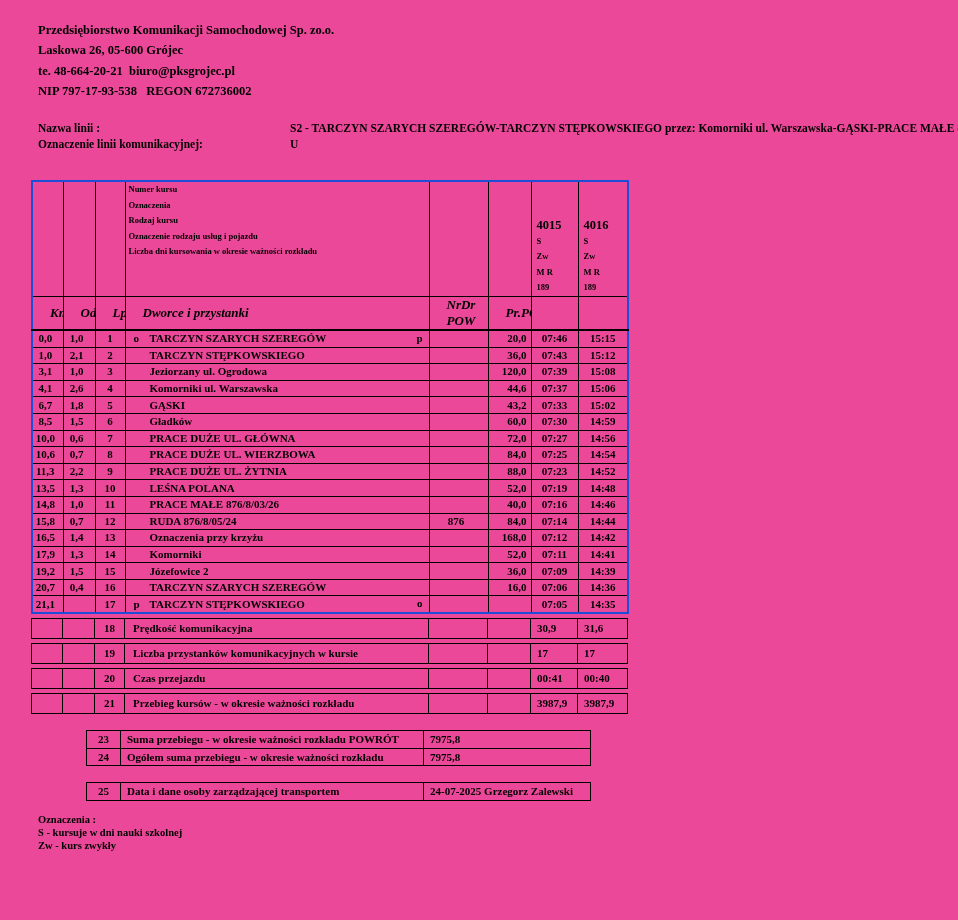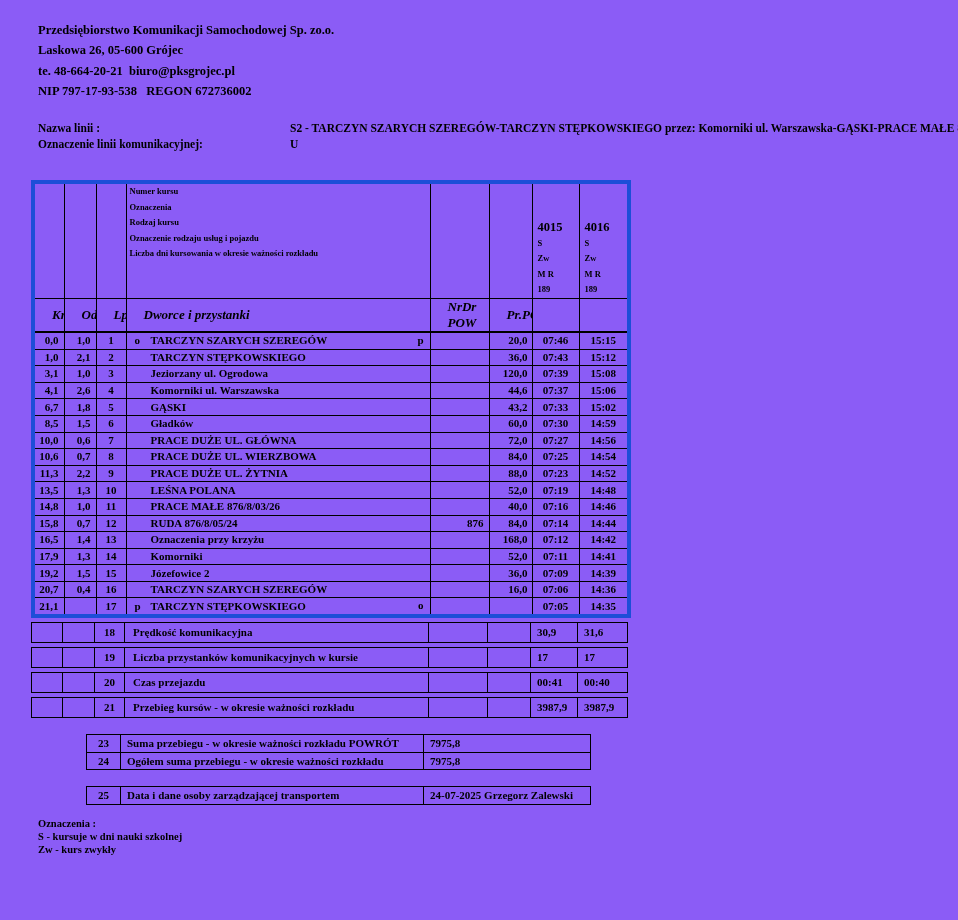--- a/index.html
+++ b/index.html
@@ -1,45 +1,45 @@
 <!DOCTYPE html>
 <html><head>
 <meta charset="utf-8">
 <style>
   html,body{margin:0;padding:0;background:#fff;}
   .page{
-    position:relative;width:958px;height:920px;background:#8b5cf6;
+    position:relative;width:958px;height:920px;background:#ec4899;
     font-family:"Liberation Serif","DejaVu Serif",serif;font-weight:bold;color:#000;
     overflow:hidden;
   }
   
   .company{position:absolute;left:38px;top:20px;font-size:12.5px;}
   .company div{line-height:20.4px;white-space:pre;}
   
   .line-info{position:absolute;left:38px;top:120px;font-size:11.5px;}
   .line-row{display:flex;line-height:16px;}
   .line-label{width:252px;flex:0 0 252px;}
   .line-value{white-space:nowrap;}
   
   .tables{position:absolute;left:31px;top:180px;width:640px;}
   table{border-collapse:collapse;table-layout:fixed;}
   .grid{width:596px;}
   .grid td{border:1px solid #000;padding:0;overflow:hidden;}
-  .main-table{border:4px solid #1d4ed8;}
+  .main-table{border:2px solid #1d4ed8;}
   
   .meta-cell{vertical-align:top;}
   .meta-cell div{font-size:8.5px;line-height:15.6px;padding-left:3px;white-space:nowrap;}
   .course-cell{vertical-align:top;}
   .course-cell .course-num{font-size:12.5px;line-height:15.6px;padding-left:5px;margin-top:36px;}
   .course-cell div{font-size:8.5px;line-height:15.6px;padding-left:5px;}
   
   .colhead td{font-size:13px;height:17px;padding-left:17px;border-bottom:2px solid #000;font-style:italic;}
   
   .stoprow td{height:15.6px;font-size:11px;line-height:13px;}
-  .cell-r{text-align:right;padding-right:5px !important;font-family:Liberation Serif, serif;}
+  .cell-r{text-align:center;padding-right:5px !important;font-family:Liberation Serif, serif;}
   .cell-c{text-align:center;}
   .stop-cell{position:relative;padding-left:8px !important;white-space:nowrap;}
   .marker-l{display:inline-block;width:16px;text-align:left;}
   .marker-r{position:absolute;right:6px;top:1px;}
   .pr-cell{text-align:right;padding-right:4px !important;}
   
   .sum-table{width:596px;border:1.5px solid #000;margin-top:3.5px;}
   .sum-table td{border:1px solid #000;padding:0;font-size:11px;height:19.5px;overflow:hidden;}
   .sum-label{padding-left:8px !important;white-space:nowrap;}
   .sum-val{padding-left:6px !important;}

